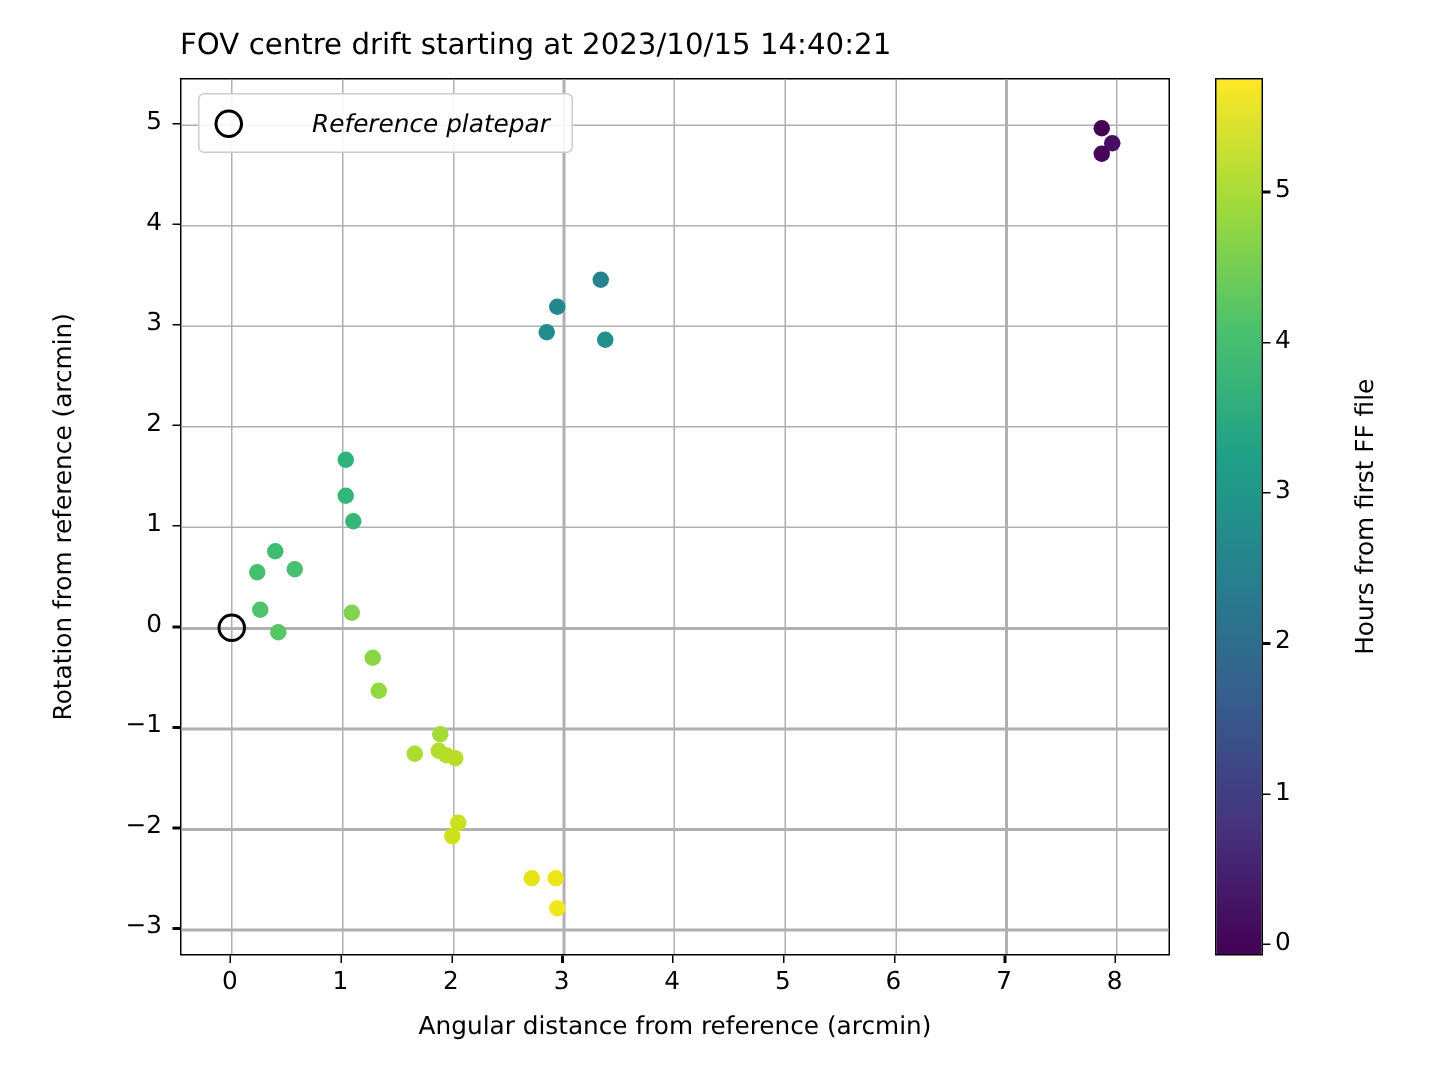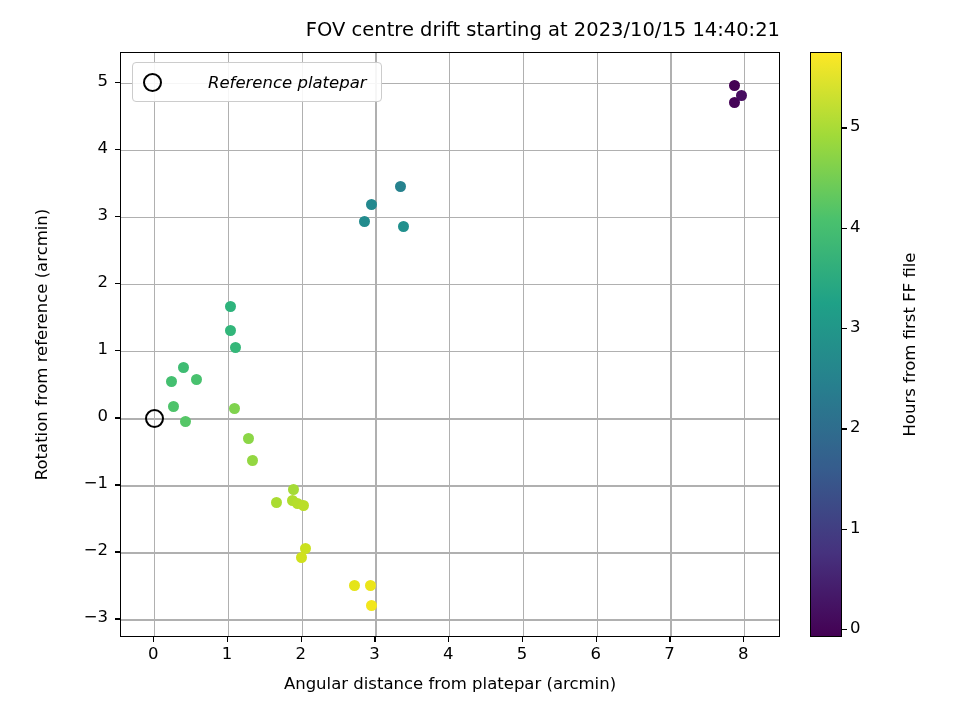--- a/index.html
+++ b/index.html
@@ -2,21 +2,21 @@
 <html><head>
 <meta charset="utf-8">
 <style>
   html,body{margin:0;padding:0;background:#ffffff;}
   body{width:960px;height:720px;overflow:hidden;font-family:"DejaVu Sans",sans-serif;}
   #fig{position:relative;width:960px;height:720px;background:#fff;}
 
   
   #chart-title{
     position:absolute;left:120px;top:18px;width:660px;
-    text-align:right;font-size:19.5px;color:#000;white-space:nowrap;
+    text-align:left;font-size:19.5px;color:#000;white-space:nowrap;
   }
 
   
   #plot-area{
     position:absolute;left:120px;top:52px;width:660px;height:585px;
     border:1.3px solid #000;box-sizing:border-box;background:#fff;
   }
   #grid-layer,#points-layer{position:absolute;left:0;top:0;width:100%;height:100%;}
   .gridline-v,.gridline-h{position:absolute;background:#b0b0b0;}
   .gridline-v{width:1.3px;top:0;bottom:0;}
@@ -151,21 +151,21 @@
     <div class="ytick-mark" style="top: 350.196px;"></div>
     <div class="ytick-label" style="top: 350.196px;">1</div>
     <div class="ytick-mark" style="top: 283.186px;"></div>
     <div class="ytick-label" style="top: 283.186px;">2</div>
     <div class="ytick-mark" style="top: 216.175px;"></div>
     <div class="ytick-label" style="top: 216.175px;">3</div>
     <div class="ytick-mark" style="top: 149.165px;"></div>
     <div class="ytick-label" style="top: 149.165px;">4</div>
     <div class="ytick-mark" style="top: 82.1546px;"></div>
     <div class="ytick-label" style="top: 82.1546px;">5</div>
-    <div id="xlabel">Angular distance from platepar (arcmin)</div>
+    <div id="xlabel">Angular distance from reference (arcmin)</div>
     <div id="ylabel">Rotation from reference (arcmin)</div>
     <div id="legend">
       <span class="lg-swatch" style="border-color: rgb(0, 0, 0);"></span>
       <span class="lg-text">Reference platepar</span>
     </div>
     <div id="colorbar" style="background: linear-gradient(to top, rgb(68, 1, 84), rgb(70, 50, 126), rgb(54, 92, 141), rgb(39, 127, 142), rgb(31, 161, 135), rgb(74, 193, 109), rgb(160, 218, 57), rgb(253, 231, 37));"></div>
     <div class="cb-tick" style="top: 628.973px;"></div>
     <div class="cb-label" style="top: 628.973px;">0</div>
     <div class="cb-tick" style="top: 528.63px;"></div>
     <div class="cb-label" style="top: 528.63px;">1</div>

